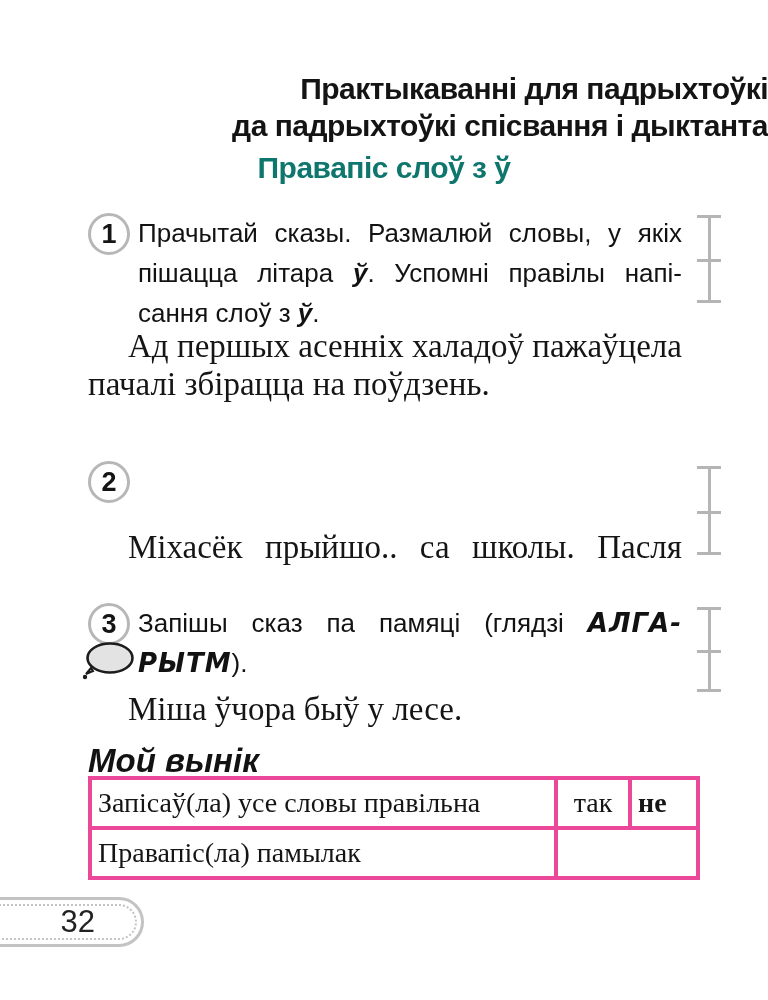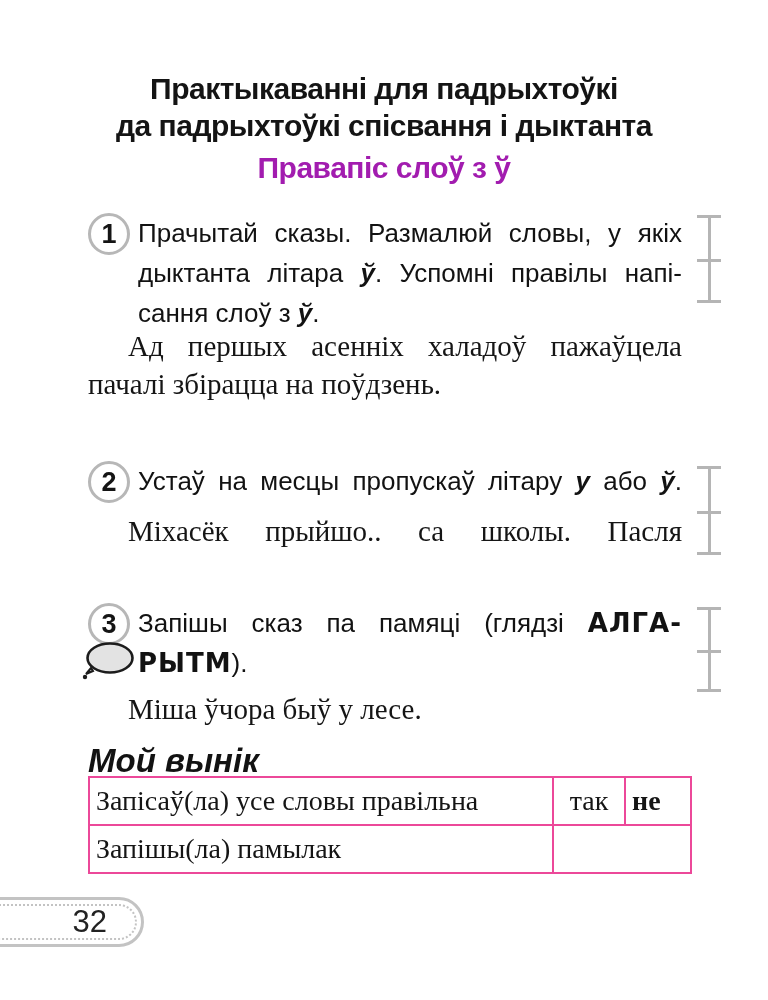--- a/index.html
+++ b/index.html
@@ -1,97 +1,94 @@
 <!DOCTYPE html>
 <html><head>
 <meta charset="utf-8">
 <style>
   html,body { margin:0; padding:0; }
   body { width:768px; height:1000px; background:#ffffff; position:relative;
          font-family:"Liberation Sans", sans-serif; color:#121212; overflow:hidden; }
   .abs { position:absolute; }
 
   
-  .title { left:0; right:0; top:70px; text-align:center; font-weight:bold;
+  .title { left:0; right:0; top:70px; text-align:right; font-weight:bold;
            font-size:30px; line-height:37px; letter-spacing:-0.5px; color:#141414; }
   .subtitle { left:0; right:0; top:151px; text-align:center; font-weight:bold;
-              font-size:30px; letter-spacing:-0.5px; color:#a21caf; }
+              font-size:30px; letter-spacing:-0.5px; color:#0f766e; }
 
   
   .ex { left:88px; right:86px; display:flex; align-items:flex-start; }
   .num-circle { box-sizing:border-box; width:42px; height:42px; border:3px solid #b7b7b7;
                 border-radius:50%; flex:0 0 auto; display:flex; align-items:center;
                 justify-content:center; font-weight:bold; font-size:27px; color:#141414;
                 margin-right:8px; background:#fff; }
   .ex-text { flex:1; font-size:26px; line-height:40px; position:relative; }
 
   .line { display:block; }
   .line.j { text-align:justify; text-align-last:justify; }
   .line.ind { text-indent:40px; }
   .s-b { font-weight:bold; font-style:italic; }
-  .s-c { font-family:"DejaVu Sans", sans-serif; font-weight:800; letter-spacing:1px; }
+  .s-c { font-family:"DejaVu Sans", sans-serif; font-weight:800; letter-spacing:1px;font-style:italic; }
 
   
   .body-par { left:88px; right:86px; font-family:"Liberation Serif","DejaVu Serif",serif;
-              font-size:29px; line-height:38px; color:#151515; }
+              font-size:33px; line-height:38px; color:#151515; }
 
   
   .result-head { left:88px; top:742px; font-weight:bold; font-style:italic; font-size:33px; }
   table.result { position:absolute; left:88px; top:776px; border-collapse:collapse;
                  font-family:"Liberation Serif","DejaVu Serif",serif; font-size:28px; color:#151515; }
-  table.result td { border:2px solid #ec4899; height:40px; padding:3px 6px;margin-top:44px; }
+  table.result td { border:4px solid #ec4899; height:40px; padding:3px 6px;margin-top:44px; }
   td.c1 { width:450px; }
   td.c2 { width:58px; text-align:center;border-radius:21px; }
   td.c3 { width:52px; text-align:left;font-weight:bold; }
 
   
   .mark { left:697px; width:24px; }
   .mark .v { position:absolute; left:50%; top:0; bottom:0; width:3px; margin-left:-1px; background:#b5b5b5; }
   .mark .t { position:absolute; left:0; right:0; height:3px; background:#b5b5b5; }
   .mark .t.top { top:0; } .mark .t.mid { top:50%; } .mark .t.bot { bottom:0; }
 
   
   .page-tab { left:-26px; top:897px; width:170px; height:50px; border:3px solid #c3c3c3;
               border-radius:26px; box-sizing:border-box; background:#fff; }
   .page-tab .dots { position:absolute; inset:4px; border:2px dotted #c3c3c3; border-radius:20px; }
-  .page-tab .num { position:absolute; top:0; bottom:0; right:34px; display:flex;
+  .page-tab .num { position:absolute; top:0; bottom:0; right:46px; display:flex;
                    align-items:center; font-size:31px; color:#222; }
 
   
   .bubble { position:absolute; left:-57px; top:38px; width:54px; height:40px; }
 </style>
 </head>
 <body>
 
 <div class="abs title">
   <div>Практыкаванні для падрыхтоўкі</div>
   <div>да падрыхтоўкі спісвання і дыктанта</div>
 </div>
 <div class="abs subtitle">Правапіс слоў з ў</div>
 
 <div class="abs ex" style="top:213px;">
   <div class="num-circle">1</div>
   <div class="ex-text">
       <div class="line j"><span>Прачытай сказы. Размалюй словы, у якіх</span></div>
-      <div class="line j"><span>дыктанта літара </span><span class="s-b">ў</span><span>. Успомні правілы напі-</span></div>
+      <div class="line j"><span>пішацца літара </span><span class="s-b">ў</span><span>. Успомні правілы напі-</span></div>
       <div class="line"><span>сання слоў з </span><span class="s-b">ў</span><span>.</span></div>
     </div>
 </div>
 <div class="abs body-par" style="top:327px;">
     <div class="line j ind"><span>Ад першых асенніх халадоў пажаўцела</span></div>
     <div class="line"><span>пачалі збірацца на поўдзень.</span></div>
   </div>
 
 <div class="abs ex" style="top:461px;">
   <div class="num-circle">2</div>
-  <div class="ex-text">
-      <div class="line j"><span>Устаў на месцы пропускаў літару </span><span class="s-b">у</span><span> або </span><span class="s-b">ў</span><span>.</span></div>
-    </div>
 </div>
-<div class="abs body-par" style="top:512px;">
+<div class="abs body-par" style="top:528px;">
     <div class="line j ind"><span>Міхасёк прыйшо.. са школы. Пасля</span></div>
   </div>
 
 <div class="abs ex" style="top:603px;">
   <div class="num-circle">3</div>
   <div class="ex-text">
     <svg class="bubble" viewBox="0 0 54 40">
       <ellipse cx="29" cy="17" rx="22.5" ry="14.5" fill="#e3e3e3" stroke="#1c1c1c" stroke-width="2.6"></ellipse>
       <path d="M10 27 L5 33 L12 30 Z" fill="#e3e3e3" stroke="#1c1c1c" stroke-width="2"></path>
       <circle cx="4" cy="36" r="2.2" fill="#1c1c1c"></circle>
@@ -106,21 +103,21 @@
 
 <div class="abs result-head">Мой вынік</div>
 <table class="result">
   <tbody>
       <tr>
     <td class="c1">Запісаў(ла) усе словы правільна</td>
     <td class="c2">так</td>
     <td class="c3">не</td>
   </tr>
   <tr>
-    <td class="c1">Запішы(ла) памылак</td>
+    <td class="c1">Правапіс(ла) памылак</td>
     <td colspan="2"></td>
   </tr>
 </tbody>
   </table>
 
 <div class="abs mark" style="top:215px;height:88px;">
   <div class="v"></div>
     <div class="t top"></div>
     <div class="t mid"></div>
     <div class="t bot"></div>

